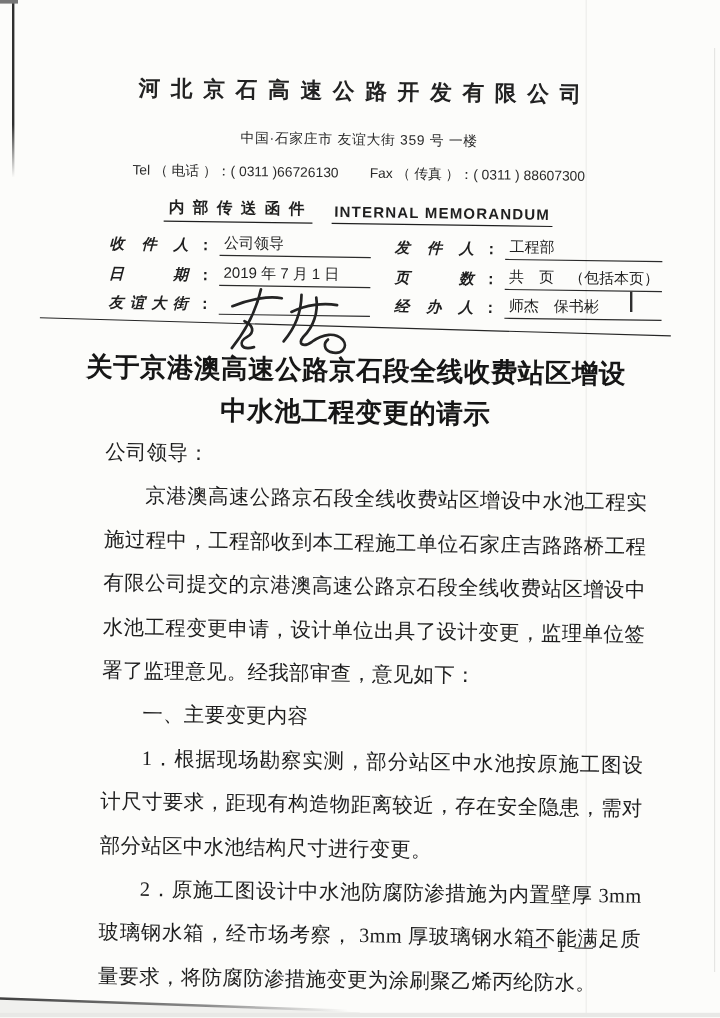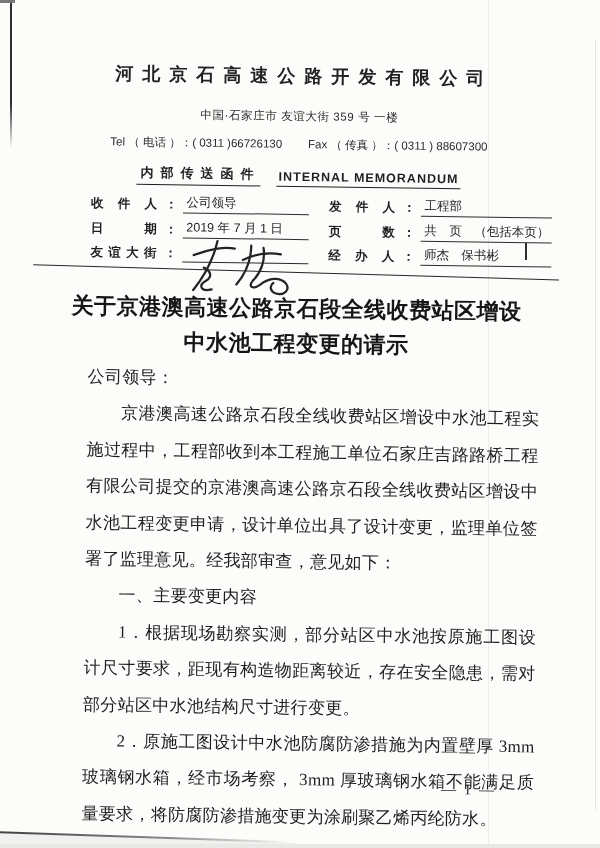--- a/index.html
+++ b/index.html
@@ -19,21 +19,21 @@
     font-size:11.5px;font-weight:500;letter-spacing:0.6px;color:#2a2a2a;}
   .telfax{position:absolute;top:137px;left:0;right:0;display:flex;justify-content:center;gap:26px;
     font-size:11.5px;font-weight:500;color:#2a2a2a;}
   .banner{position:absolute;top:166px;left:0;right:0;display:flex;justify-content:center;align-items:flex-end;gap:16px;}
   .banner .cn{font-size:13px;font-weight:700;letter-spacing:7px;padding:0 0 2px 4px;border-bottom:1.5px solid #1f1f1f;}
   .banner .en{font-size:12.5px;font-weight:600;letter-spacing:1px;padding:0 2px 2px 2px;border-bottom:1.5px solid #1f1f1f;}
 
   
   .memo{position:absolute;top:196px;left:93px;right:50px;display:grid;grid-template-columns:218px 1fr;column-gap:20px;}
   .fld-row{display:flex;align-items:flex-end;margin-bottom:5.5px;font-size:12.5px;}
-  .fld-label{display:inline-block;width:66px;font-weight:700;text-align:justify;text-align-last:justify;}
+  .fld-label{display:inline-block;width:66px;font-weight:700;text-align:justify;text-align-last:justify;font-style:italic;}
   .fld-colon{margin:0 5px 0 8px;font-weight:700;}
   .fld-value{flex:1;border-bottom:1.2px solid #2b2b2b;padding:0 2px 1px 4px;min-height:17px;white-space:nowrap;font-weight:500;}
 
   .rule{position:absolute;top:268px;left:36px;width:526px;height:0;
     border-top:1.6px solid #262626;transform:rotate(0.85deg);transform-origin:left top;}
 
   .signature{position:absolute;top:240px;left:186px;width:118px;height:62px;}
   .signature svg{width:100%;height:100%;}
 
   .title{position:absolute;top:291px;left:28px;right:28px;text-align:center;

